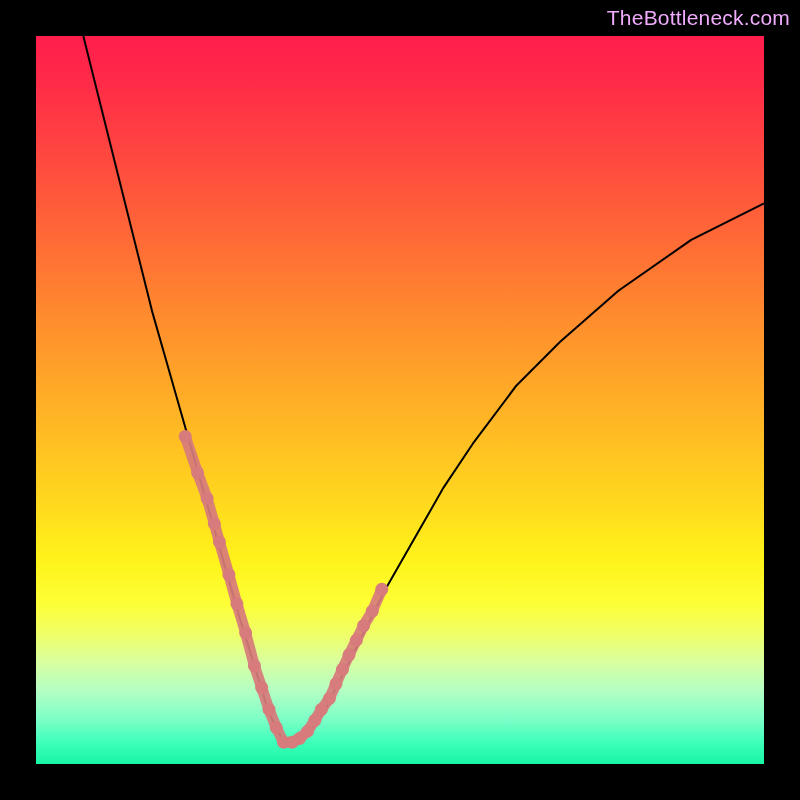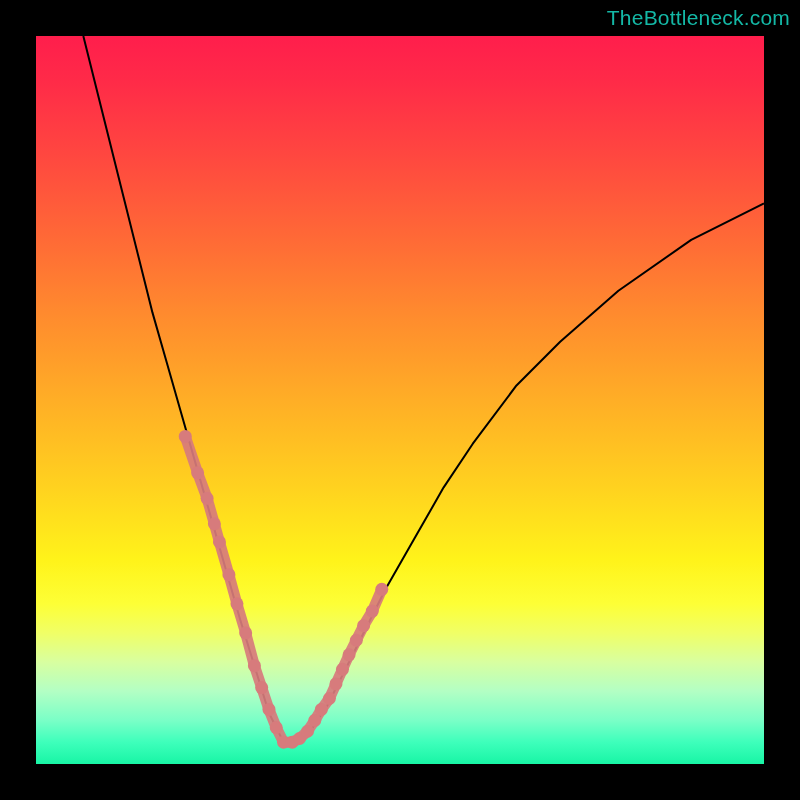--- a/index.html
+++ b/index.html
@@ -48,21 +48,21 @@
     position: absolute;
     left: 0;
     top: 0;
     width: 728px;
     height: 728px;
   }
   .watermark {
     position: absolute;
     top: 6px;
     right: 10px;
-    color: #14b8a6;
+    color: #f0abfc;
     font-size: 21px;
     font-weight: 500;
     letter-spacing: 0.2px;
     user-select: none;
     margin-left: 40px;
   }
 </style>
 </head>
 <body>
 

